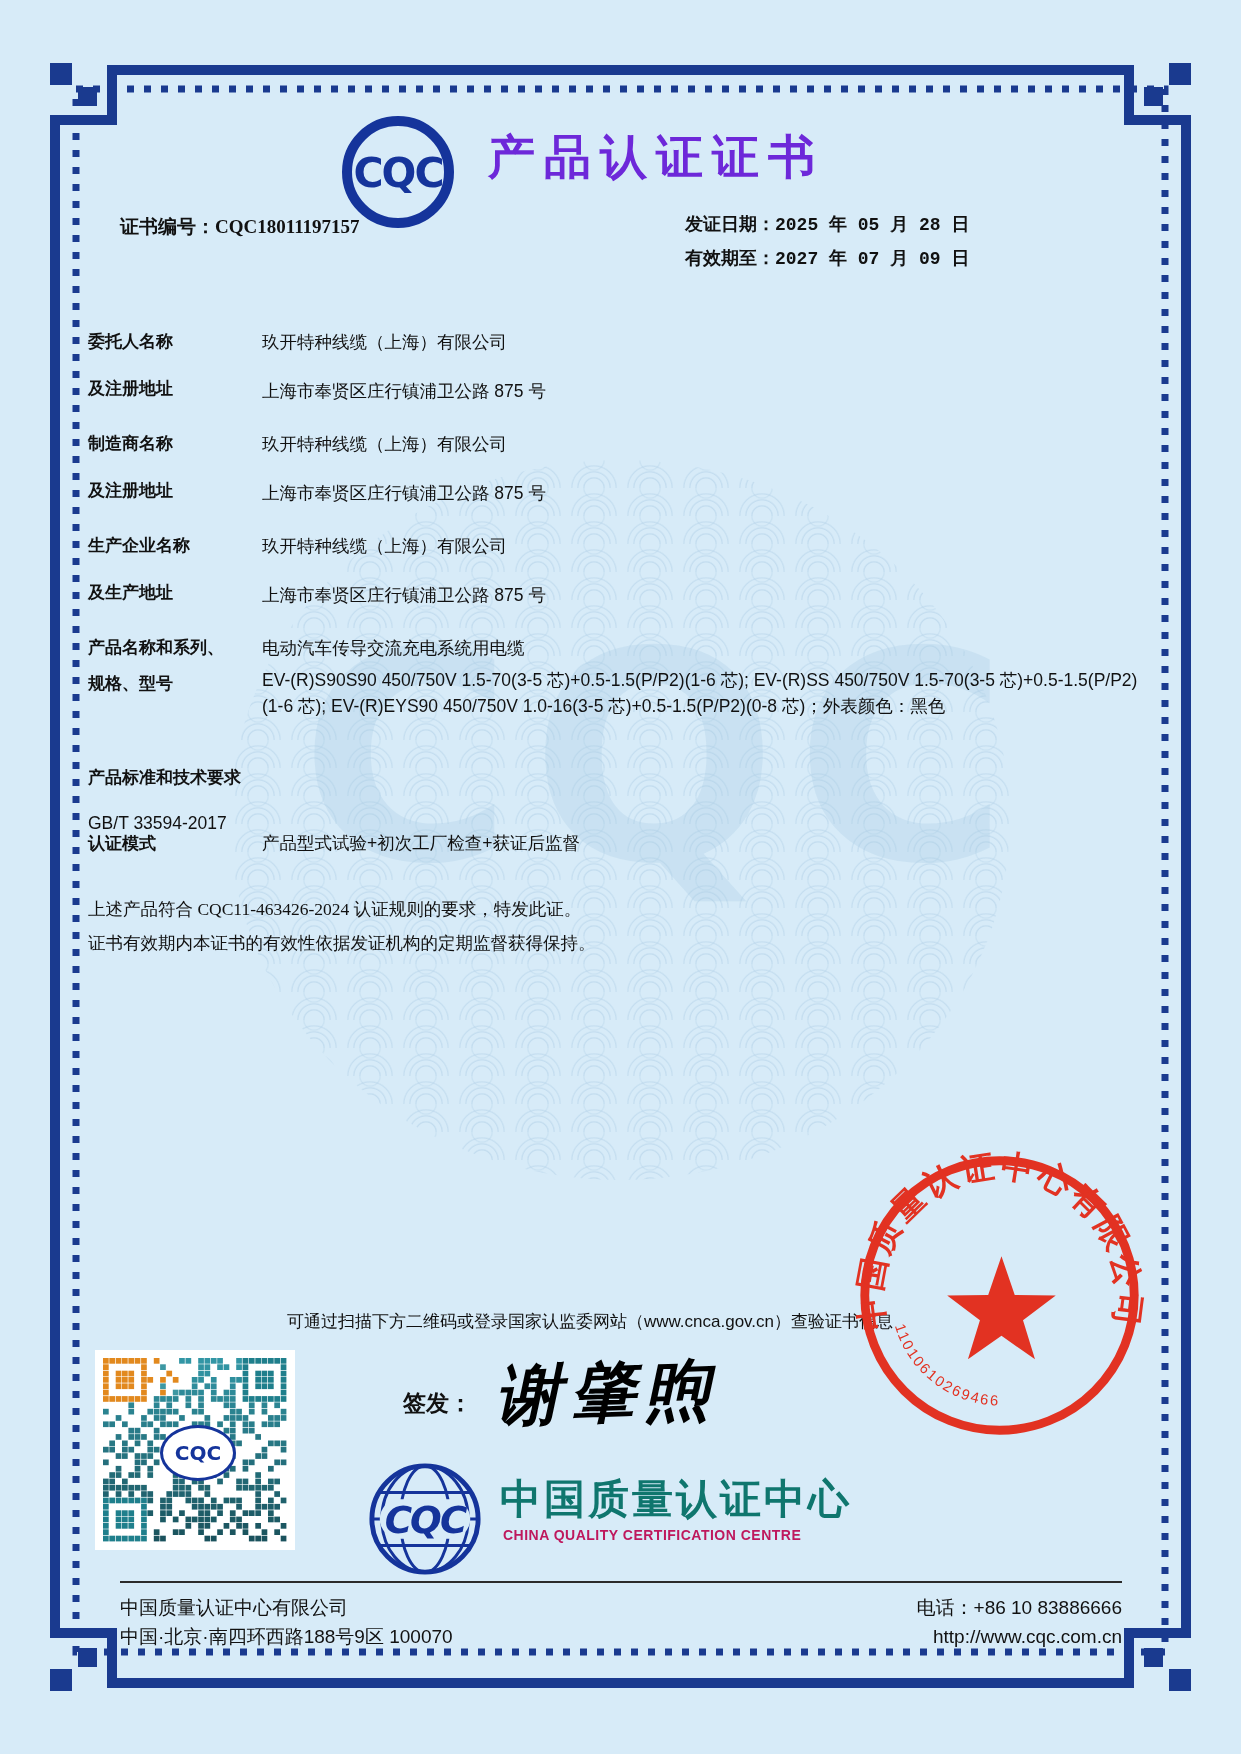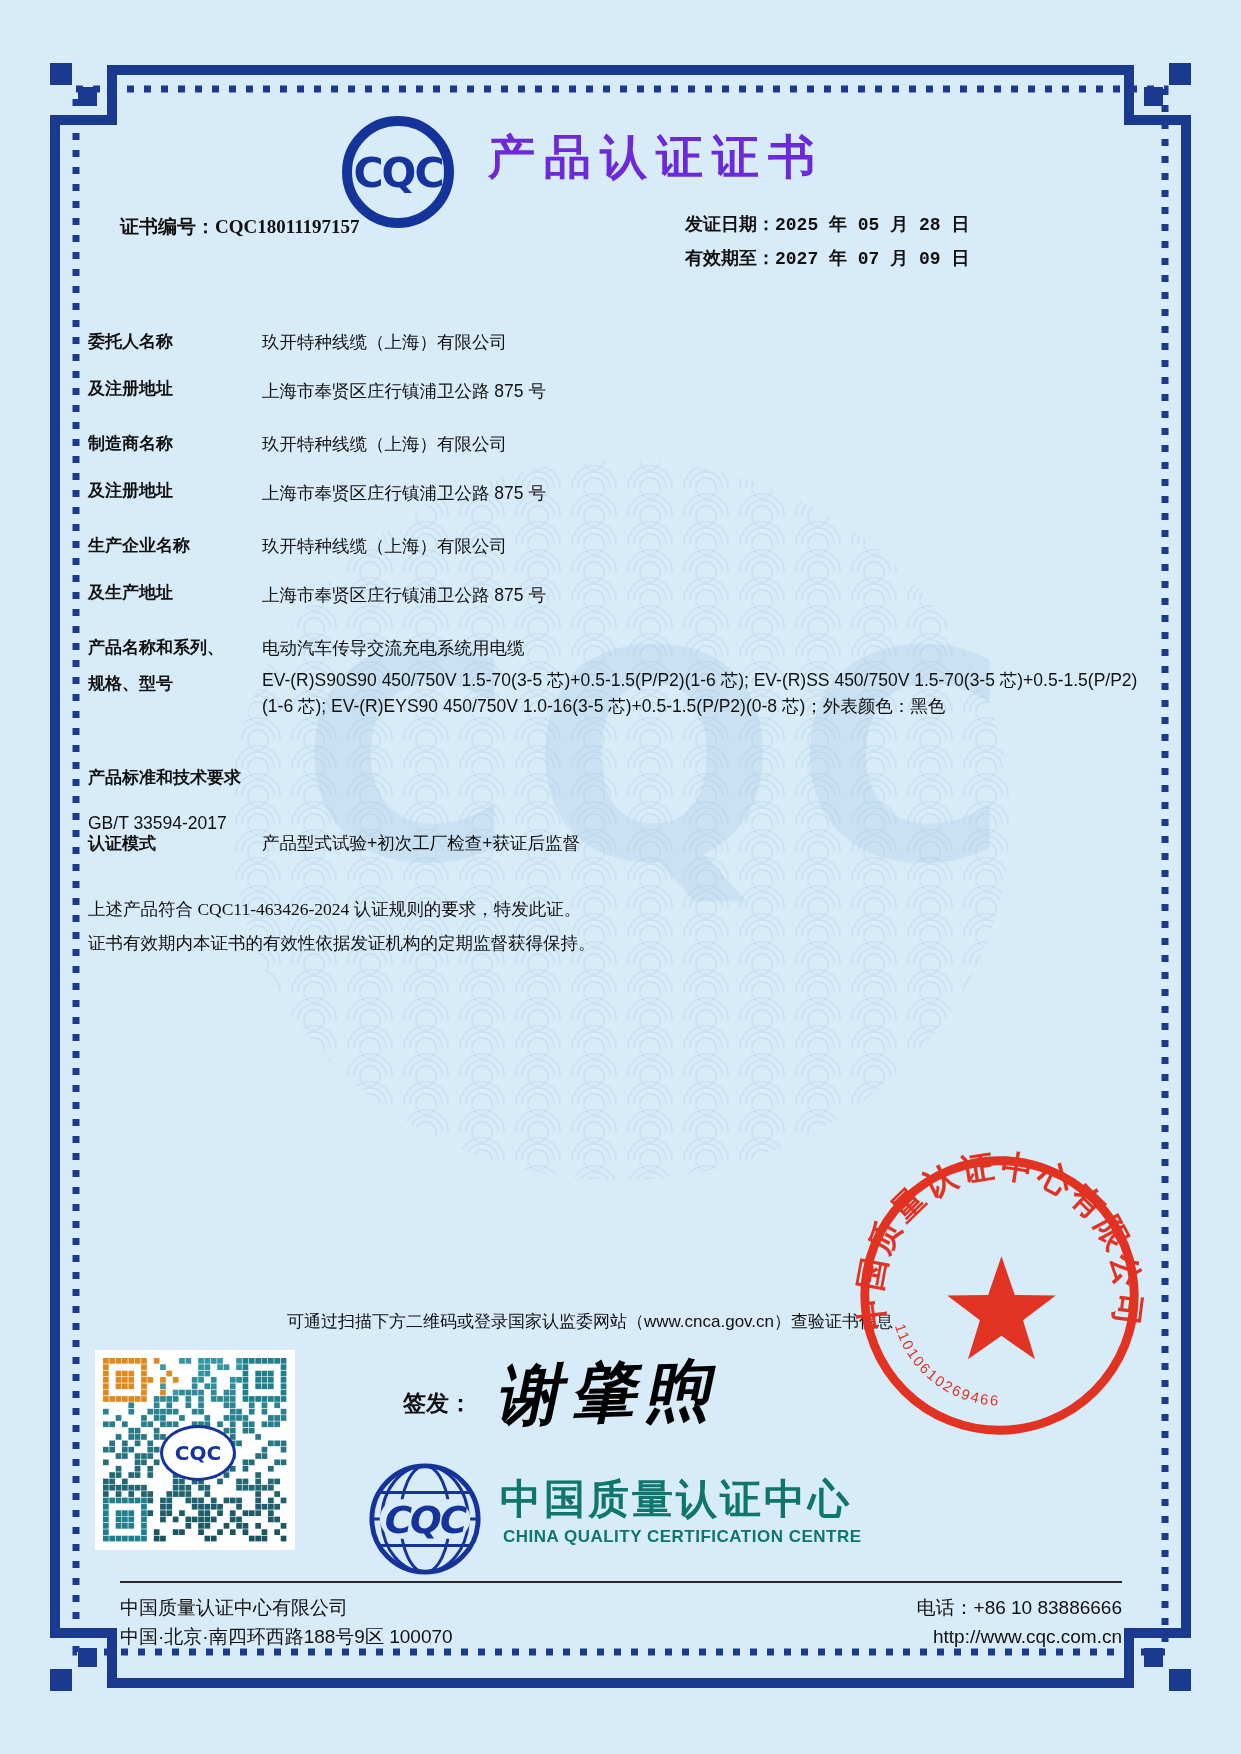--- a/index.html
+++ b/index.html
@@ -33,21 +33,21 @@
   
   .verify{left:60px;top:1310px;width:1060px;text-align:center;font-size:17px;}
   .qr{left:95px;top:1350px;width:200px;height:200px;background:#fff;padding:8px;box-sizing:border-box;}
   .qr-logo{left:160px;top:1425px;width:70px;height:50px;background:#fff;border:3px solid #15349b;border-radius:50%;
     display:flex;align-items:center;justify-content:center;font-weight:bold;color:#15349b;font-size:20px;
     font-family:"DejaVu Sans",sans-serif;}
   .signlbl{left:403px;top:1388px;font-size:23px;font-weight:bold;font-family:"Liberation Serif",serif;}
   .signature{left:495px;top:1348px;font-size:66px;font-weight:bold;font-family:"DejaVu Serif",serif;
     font-style:italic;transform:rotate(-2deg);letter-spacing:8px;color:#000;}
   .orgcn{left:500px;top:1472px;font-size:41px;font-weight:bold;color:#0f766e;letter-spacing:3px;}
-  .orgen{left:503px;top:1527px;font-size:17px;font-weight:bold;color:#0f766e;letter-spacing:.5px;}
+  .orgen{left:503px;top:1527px;font-size:14px;font-weight:bold;color:#be185d;letter-spacing:.5px;}
   
   .fdivider{left:120px;top:1581px;width:1002px;height:2px;background:#2b2b2b;}
   .fleft{left:120px;top:1593px;font-size:19px;line-height:29px;}
   .fright{left:760px;top:1593px;width:362px;font-size:19px;line-height:29px;text-align:right;}
   svg{display:block;}
 </style>
 </head>
 <body>
 
 <div class="abs seigaiha"></div>

